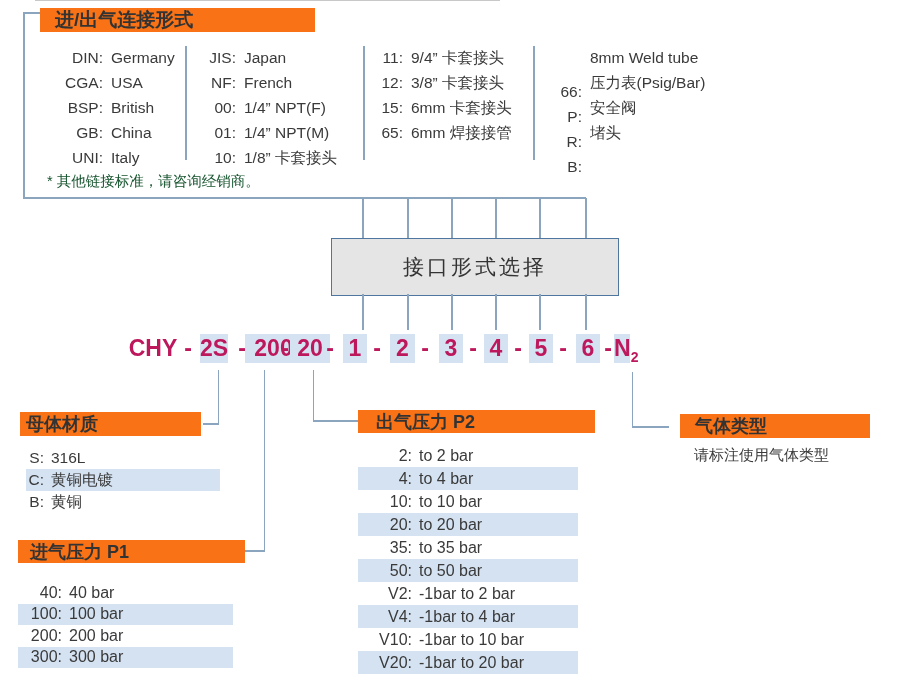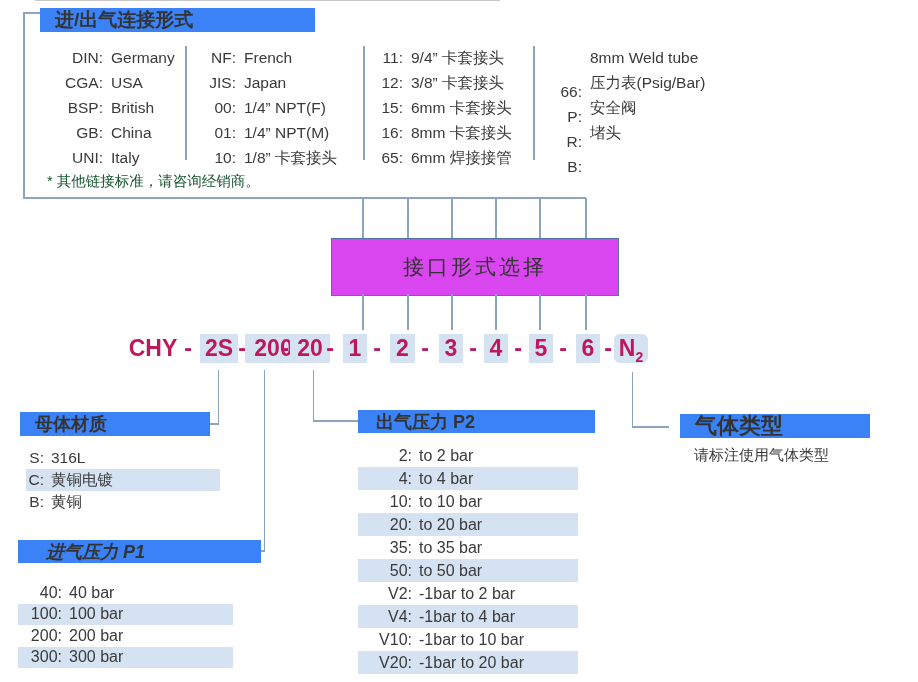--- a/index.html
+++ b/index.html
@@ -7,71 +7,71 @@
     position:relative;width:918px;height:682px;background:#ffffff;overflow:hidden;
     font-family:"Liberation Sans","DejaVu Sans",sans-serif;color:#3a3a3a;
   }
   
   .hline,.vline{position:absolute;background:#8ca5bf;}
   .hline{height:1.5px;}
   .vline{width:1.5px;}
   .topfade{position:absolute;left:35px;top:0;width:465px;height:1px;background:#c8c8c8;}
 
   
-  .hbar{position:absolute;background:#3b82f6;display:flex;align-items:center;
+  .hbar{position:absolute;background:#f97316;display:flex;align-items:center;
         font-weight:bold;color:#333;}
   .hl{background:#d4e2f2;}
 
   
   .conn-header{left:40px;top:8px;width:260px;height:24px;font-size:19px;padding-left:15px;}
   .conn-col{position:absolute;top:45px;}
   .conn-row{display:flex;height:25px;line-height:25px;font-size:15.5px;white-space:nowrap;}
   .conn-code{text-align:right;flex:none;}
   .conn-val{margin-left:8px;}
   .col1{left:40px;}  .col1 .conn-code{width:63px;}
   .col2{left:196px;} .col2 .conn-code{width:40px;}
   .col3{left:374px;} .col3 .conn-code{width:29px;}
   .col4{left:551px;} .col4 .conn-code{width:31px;margin-top:34px;}
   .footnote{position:absolute;left:47px;top:172px;font-size:14.5px;color:#14532d;}
 
   
   .selector-box{position:absolute;left:331px;top:238px;width:286px;height:56px;
-    border:1.5px solid #4f769e;background:#d946ef;display:flex;align-items:center;justify-content:center;
+    border:1.5px solid #4f769e;background:#e5e5e5;display:flex;align-items:center;justify-content:center;
     font-size:21px;color:#333;letter-spacing:3px;}
 
   
   .seg{position:absolute;top:334px;height:29px;line-height:29px;text-align:center;
        font-size:23px;font-weight:bold;color:#be185d;white-space:nowrap;}
   .seg sub{font-size:14px;}
 
   
   .list{position:absolute;}
   .lrow{display:flex;align-items:center;white-space:nowrap;}
   .lcode{text-align:right;flex:none;}
   .lval{margin-left:7px;}
 
-  .mat-header{left:20px;top:412px;width:175px;height:24px;font-size:18px;padding-left:15px;}
+  .mat-header{left:20px;top:412px;width:175px;height:24px;font-size:18px;padding-left:6px;}
   .mat-list{left:26px;top:447px;width:194px;}
   .mat-list .lrow{height:22px;font-size:15.5px;}
   .mat-list .lcode{width:18px;}
   .mat-list .lrow:nth-child(even){background:#d4e2f2;}
 
-  .p1-header{left:18px;top:540px;width:215px;height:23px;font-size:18px;padding-left:28px;font-style:italic;}
+  .p1-header{left:18px;top:540px;width:215px;height:23px;font-size:18px;padding-left:12px;}
   .p1-list{left:18px;top:569px;width:215px;margin-top:13px;}
   .p1-list .lrow{height:21.5px;font-size:16px;}
   .p1-list .lcode{width:44px;}
   .p1-list .lrow:nth-child(even){background:#d4e2f2;}
 
   .p2-header{left:358px;top:410px;width:219px;height:23px;font-size:18px;padding-left:18px;}
   .p2-list{left:358px;top:444px;width:220px;}
   .p2-list .lrow{height:23px;font-size:16px;}
   .p2-list .lcode{width:54px;}
   .p2-list .lrow:nth-child(even){background:#d4e2f2;}
 
-  .gas-header{left:680px;top:414px;width:175px;height:24px;font-size:22px;padding-left:15px;}
+  .gas-header{left:680px;top:414px;width:175px;height:24px;font-size:18px;padding-left:15px;align-items:flex-end;}
   .gas-note{position:absolute;left:694px;top:446px;font-size:15px;color:#3a3a3a;}
 </style>
 </head>
 <body>
 
 <div class="page">
 
   <div class="topfade"></div>
 
   <div class="hline" style="left:23px;top:12px;width:18px;"></div>
@@ -101,28 +101,28 @@
       </div>
     <div class="conn-row">
         <span class="conn-code">UNI:</span>
         <span class="conn-val">Italy</span>
       </div>
   </div>
   <div class="vline" style="left:185px;top:46px;height:114px;"></div>
 
   <div class="conn-col col2">
     <div class="conn-row">
+        <span class="conn-code">JIS:</span>
+        <span class="conn-val">Japan</span>
+      </div>
+    <div class="conn-row">
         <span class="conn-code">NF:</span>
         <span class="conn-val">French</span>
       </div>
     <div class="conn-row">
-        <span class="conn-code">JIS:</span>
-        <span class="conn-val">Japan</span>
-      </div>
-    <div class="conn-row">
         <span class="conn-code">00:</span>
         <span class="conn-val">1/4” NPT(F)</span>
       </div>
     <div class="conn-row">
         <span class="conn-code">01:</span>
         <span class="conn-val">1/4” NPT(M)</span>
       </div>
     <div class="conn-row">
         <span class="conn-code">10:</span>
         <span class="conn-val">1/8”  卡套接头</span>
@@ -135,24 +135,20 @@
         <span class="conn-code">11:</span>
         <span class="conn-val">9/4”  卡套接头</span>
       </div>
     <div class="conn-row">
         <span class="conn-code">12:</span>
         <span class="conn-val">3/8”  卡套接头</span>
       </div>
     <div class="conn-row">
         <span class="conn-code">15:</span>
         <span class="conn-val">6mm 卡套接头</span>
-      </div>
-    <div class="conn-row">
-        <span class="conn-code">16:</span>
-        <span class="conn-val">8mm 卡套接头</span>
       </div>
     <div class="conn-row">
         <span class="conn-code">65:</span>
         <span class="conn-val">6mm 焊接接管</span>
       </div>
   </div>
   <div class="vline" style="left:533px;top:46px;height:114px;"></div>
 
   <div class="conn-col col4">
     <div class="conn-row">
@@ -189,39 +185,39 @@
   <div class="vline" style="left:362px;top:294px;height:36px;"></div>
   <div class="vline" style="left:407px;top:294px;height:36px;"></div>
   <div class="vline" style="left:451px;top:294px;height:36px;"></div>
   <div class="vline" style="left:495px;top:294px;height:36px;"></div>
   <div class="vline" style="left:539px;top:294px;height:36px;"></div>
   <div class="vline" style="left:585px;top:294px;height:36px;"></div>
 
   <div>
     <span class="seg" style="left:127px;width:52px;">CHY</span>
     <span class="seg" style="left:182px;width:12px;">-</span>
-    <span class="seg hl" style="left:200px;width:38px;">2S</span>
+    <span class="seg hl" style="left:200px;width:28px;">2S</span>
     <span class="seg" style="left:236px;width:12px;">-</span>
     <span class="seg hl" style="left:245px;width:57px;">200</span>
     <span class="seg" style="left:279px;width:12px;">-</span>
     <span class="seg hl" style="left:290px;width:40px;">20</span>
     <span class="seg" style="left:324px;width:12px;">-</span>
     <span class="seg hl" style="left:343px;width:24px;">1</span>
     <span class="seg" style="left:371px;width:12px;">-</span>
     <span class="seg hl" style="left:390px;width:25px;">2</span>
     <span class="seg" style="left:419px;width:12px;">-</span>
     <span class="seg hl" style="left:439px;width:24px;">3</span>
     <span class="seg" style="left:467px;width:12px;">-</span>
     <span class="seg hl" style="left:484px;width:24px;">4</span>
     <span class="seg" style="left:512px;width:12px;">-</span>
     <span class="seg hl" style="left:529px;width:24px;">5</span>
     <span class="seg" style="left:557px;width:12px;">-</span>
     <span class="seg hl" style="left:576px;width:24px;">6</span>
     <span class="seg" style="left:602px;width:12px;">-</span>
-    <span class="seg hl" style="left:614px;width:34px;border-radius:6px;"><span>N</span><sub>2</sub></span>
+    <span class="seg hl" style="left:614px;width:16px;"><span>N</span><sub>2</sub></span>
   </div>
 
   <div class="vline" style="left:217.5px;top:370px;height:54px;"></div>
   <div class="hline" style="left:203px;top:423px;width:16px;"></div>
 
   <div class="vline" style="left:263.5px;top:370px;height:181px;"></div>
   <div class="hline" style="left:233px;top:550px;width:32px;"></div>
 
   <div class="vline" style="left:312.5px;top:370px;height:51px;"></div>
   <div class="hline" style="left:313px;top:420px;width:45px;"></div>

